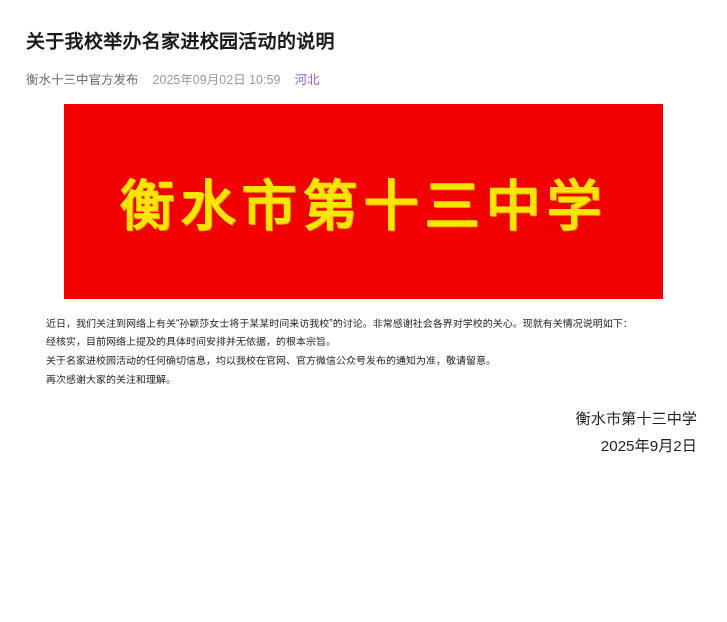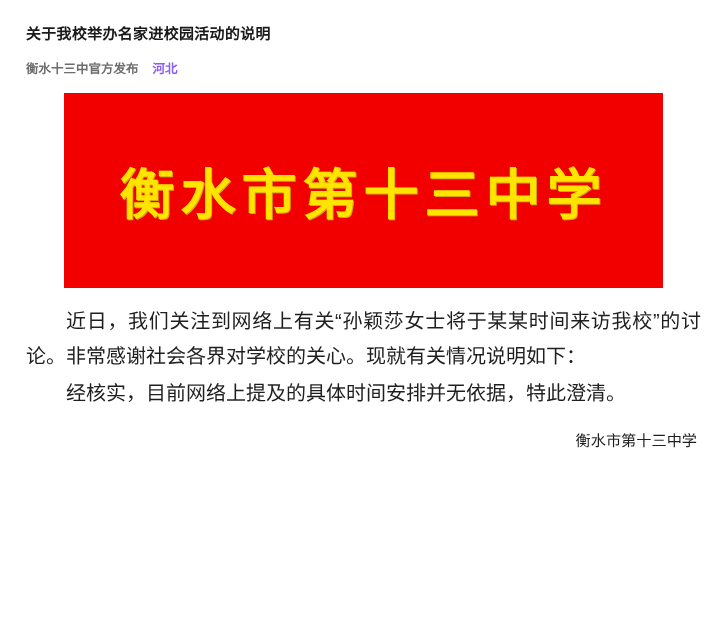--- a/index.html
+++ b/index.html
@@ -15,35 +15,34 @@
     overflow: hidden;
   }
   .page {
     width: 727px;
     height: 622px;
     box-sizing: border-box;
     padding: 10px 26px 0 26px;
     position: relative;
   }
   .article-title {
-    font-size: 15px;
+    font-size: 19px;
     font-weight: bold;
     color: #1a1a1a;
     letter-spacing: 0.3px;
     line-height: 1.3;
-    margin: 14px 0 0 0;
+    margin: 20px 0 0 0;
   }
   .meta-row {
     display: flex;
     align-items: center;
     gap: 14px;
     margin-top: 14px;
     font-size: 12.5px;
     color: #7a7a7a;
-    font-weight: bold;
   }
   .meta-source {
     color: #6e6e6e;
   }
   .meta-time {
     color: #9a9a9a;
   }
   .meta-region {
     color: #8b5cf6;
   }
@@ -64,21 +63,21 @@
     color: #ffe400;
     font-size: 55px;
     font-weight: bold;
     letter-spacing: 6px;
     font-family: "DejaVu Sans", "Liberation Sans", sans-serif;
     text-shadow: 1px 1px 0 #d9a300;
     white-space: nowrap;
   }
   .body-text {
     margin-top: 16px;
-    font-size: 20px;
+    font-size: 10px;
     line-height: 1.78;
     color: #1f1f1f;
     text-align: justify;
   }
   .body-text p {
     margin: 0 0 1px 0;
     text-indent: 2em;
   }
   .signature {
     margin-top: 16px;
@@ -91,31 +90,35 @@
 </style>
 </head>
 <body>
 
 <div class="page">
 
   <h1 class="article-title">关于我校举办名家进校园活动的说明</h1>
 
   <div class="meta-row">
     <span class="meta-source">衡水十三中官方发布</span>
+    <span class="meta-time">2025年09月02日 10:59</span>
     <span class="meta-region">河北</span>
   </div>
 
   <div class="banner-wrap">
     <div class="banner">
       <span class="banner-text">衡水市第十三中学</span>
     </div>
   </div>
 
   <div class="body-text">
     <p>近日，我们关注到网络上有关“孙颖莎女士将于某某时间来访我校”的讨论。非常感谢社会各界对学校的关心。现就有关情况说明如下：</p>
-    <p>经核实，目前网络上提及的具体时间安排并无依据，特此澄清。</p>
+    <p>经核实，目前网络上提及的具体时间安排并无依据，的根本宗旨。</p>
+    <p>关于名家进校园活动的任何确切信息，均以我校在官网、官方微信公众号发布的通知为准，敬请留意。</p>
+    <p>再次感谢大家的关注和理解。</p>
   </div>
 
   <div class="signature">
     <div>衡水市第十三中学</div>
+    <div>2025年9月2日</div>
   </div>
 
 </div>
 
 </body></html>

